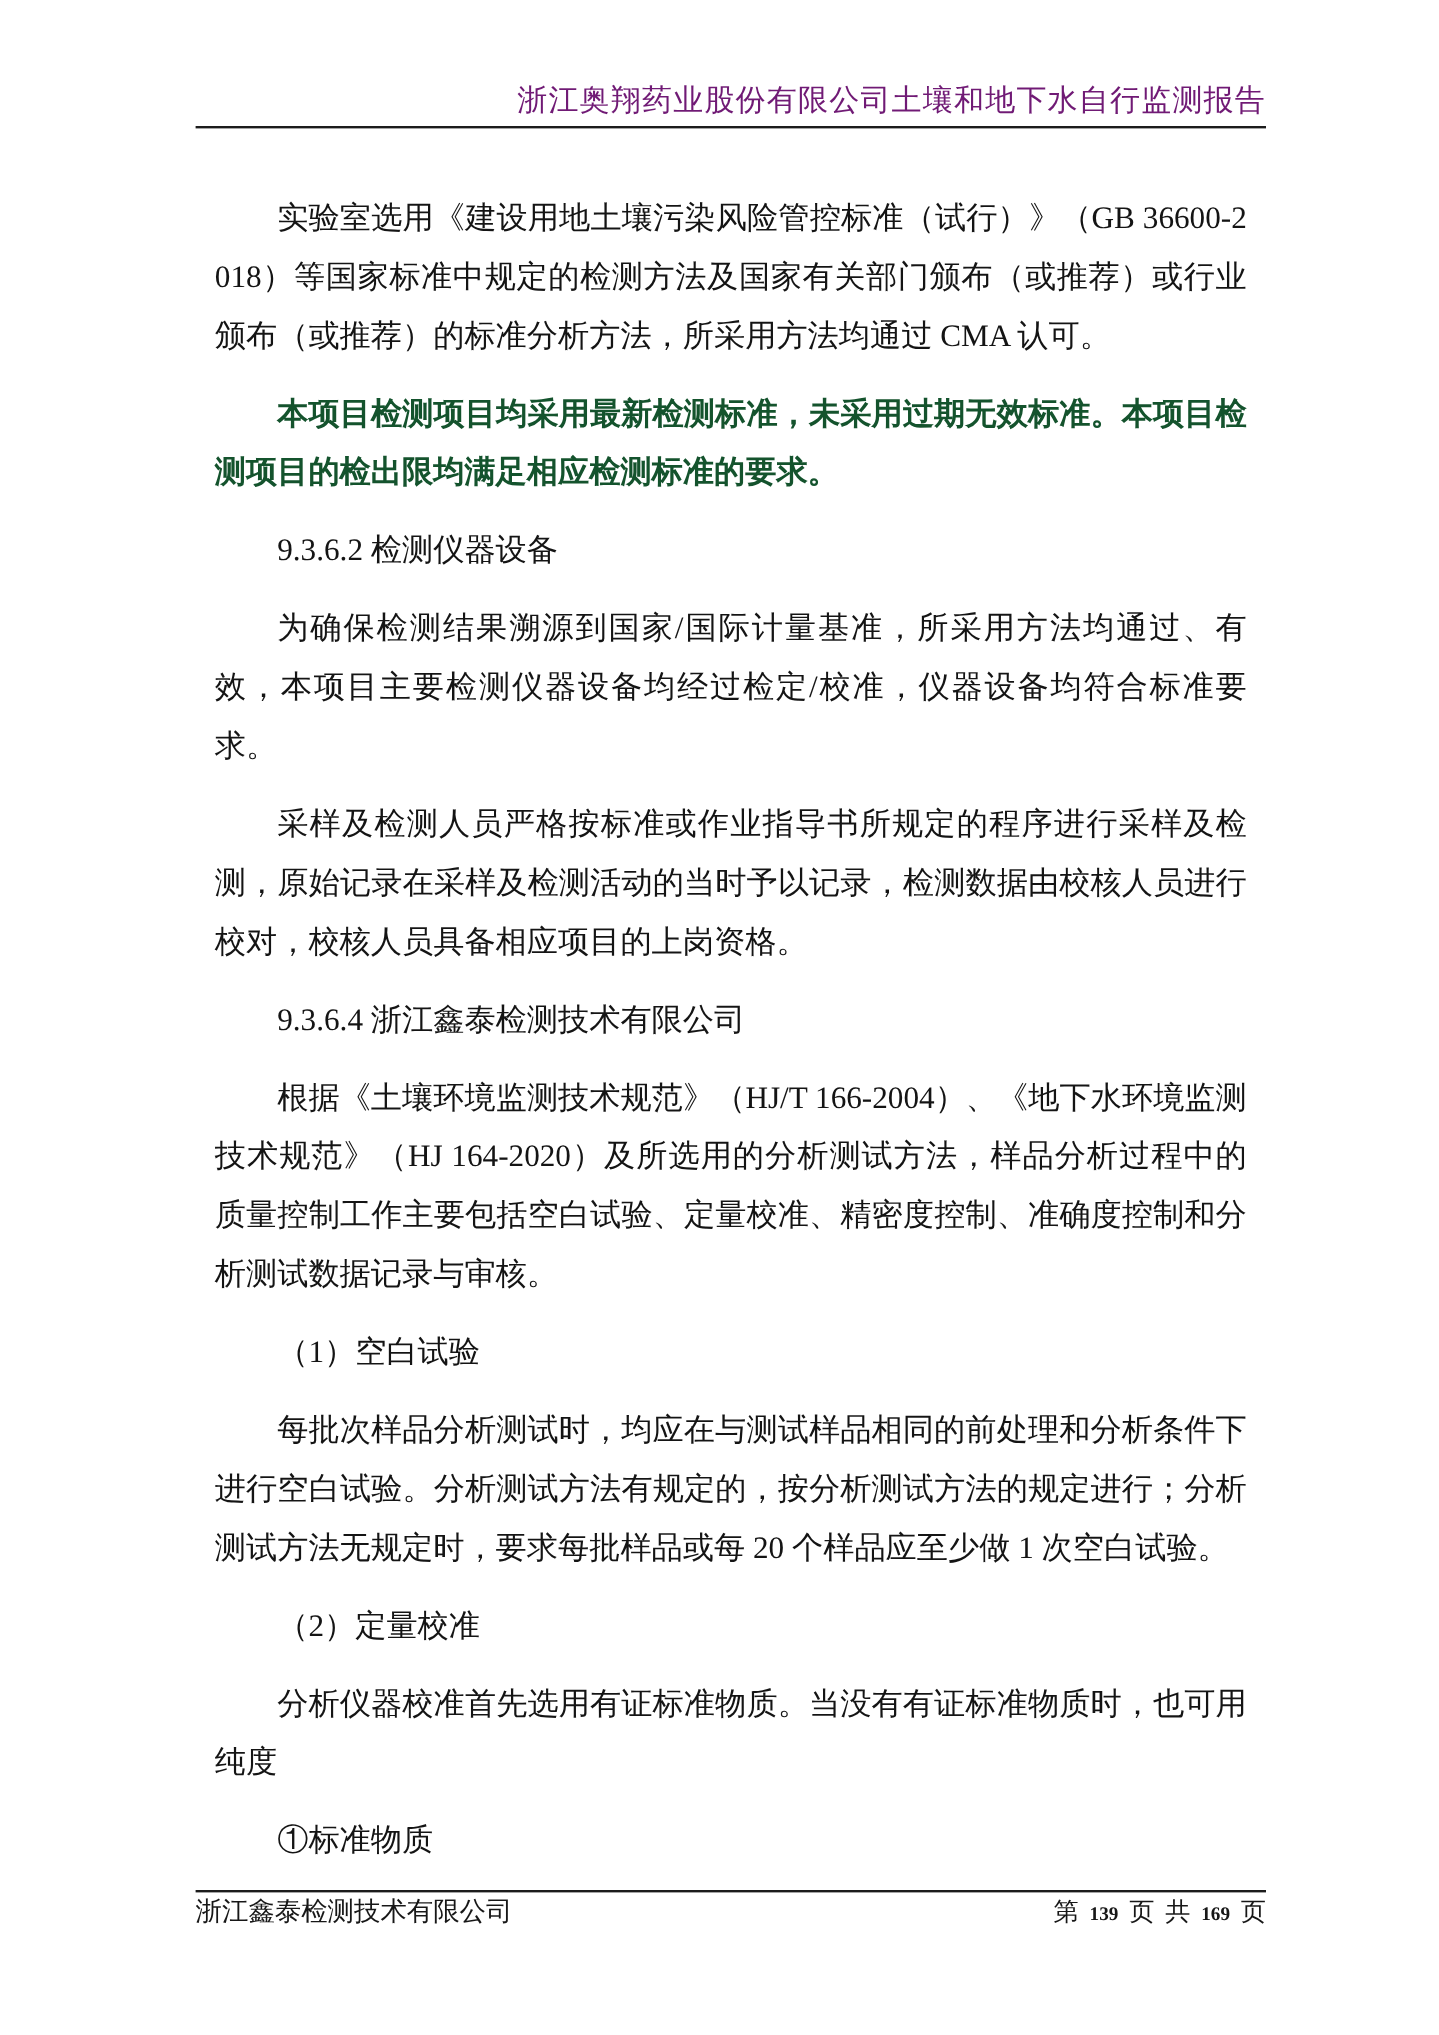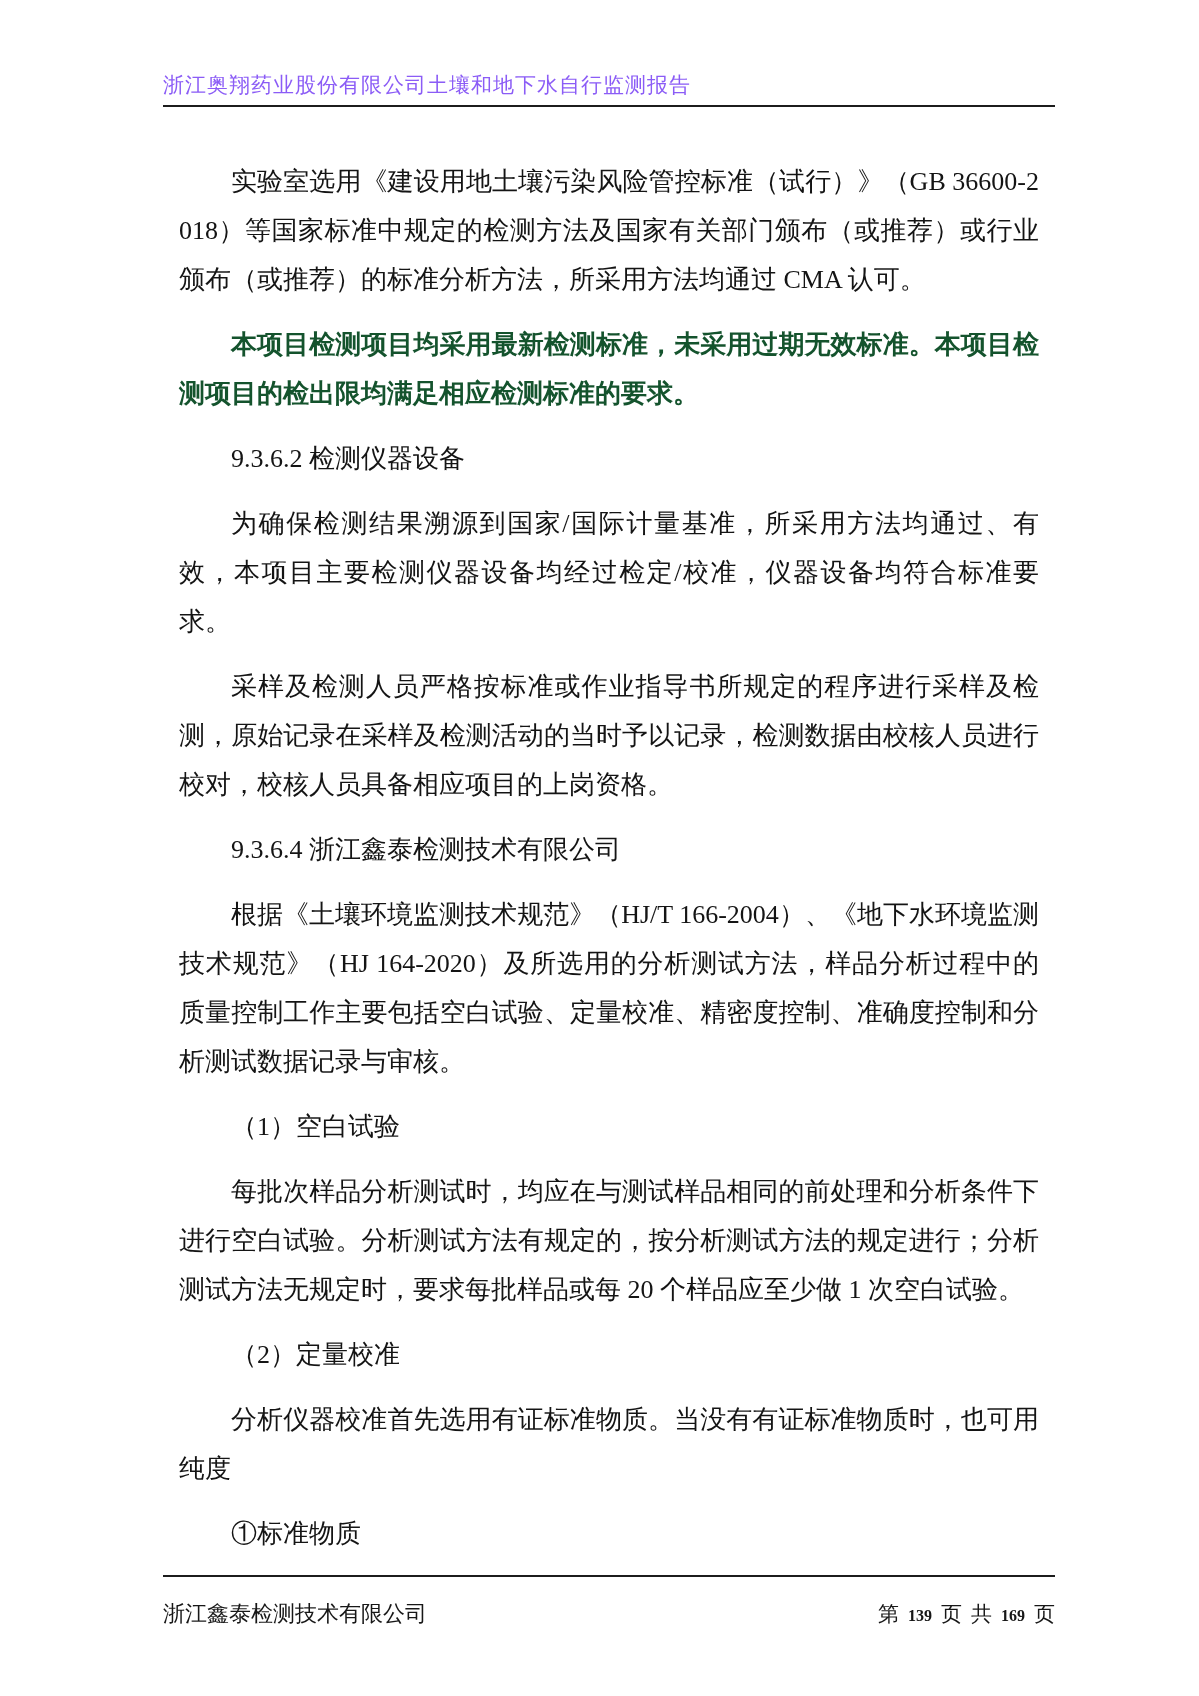--- a/index.html
+++ b/index.html
@@ -15,25 +15,25 @@
     overflow: hidden;
     font-family: "Liberation Serif", "DejaVu Serif", serif;
     color: #111111;
   }
   
   .header {
     position: absolute;
     top: 72px;
     left: 163px;
     width: 892px;
-    text-align: left;
-    font-size: 21px;
+    text-align: right;
+    font-size: 25px;
     line-height: 26px;
     letter-spacing: 1px;
-    color: #8b5cf6;
+    color: #701a75;
     border-bottom: 2px solid #1c1c1c;
     padding-bottom: 7px;
   }
   
   .content {
     position: absolute;
     top: 141px;
     left: 163px;
     width: 892px;
   }
@@ -51,21 +51,21 @@
     font-weight: 700;
     color: #14532d;
   }
   
   .footer {
     position: absolute;
     top: 1575px;
     left: 163px;
     width: 892px;
     border-top: 2px solid #1c1c1c;
-    padding-top: 22px;
+    padding-top: 1px;
     display: flex;
     justify-content: space-between;
     align-items: baseline;
     font-size: 22px;
     color: #171717;
   }
   .footer .pageinfo {
     display: flex;
     align-items: baseline;
     gap: 9px;

